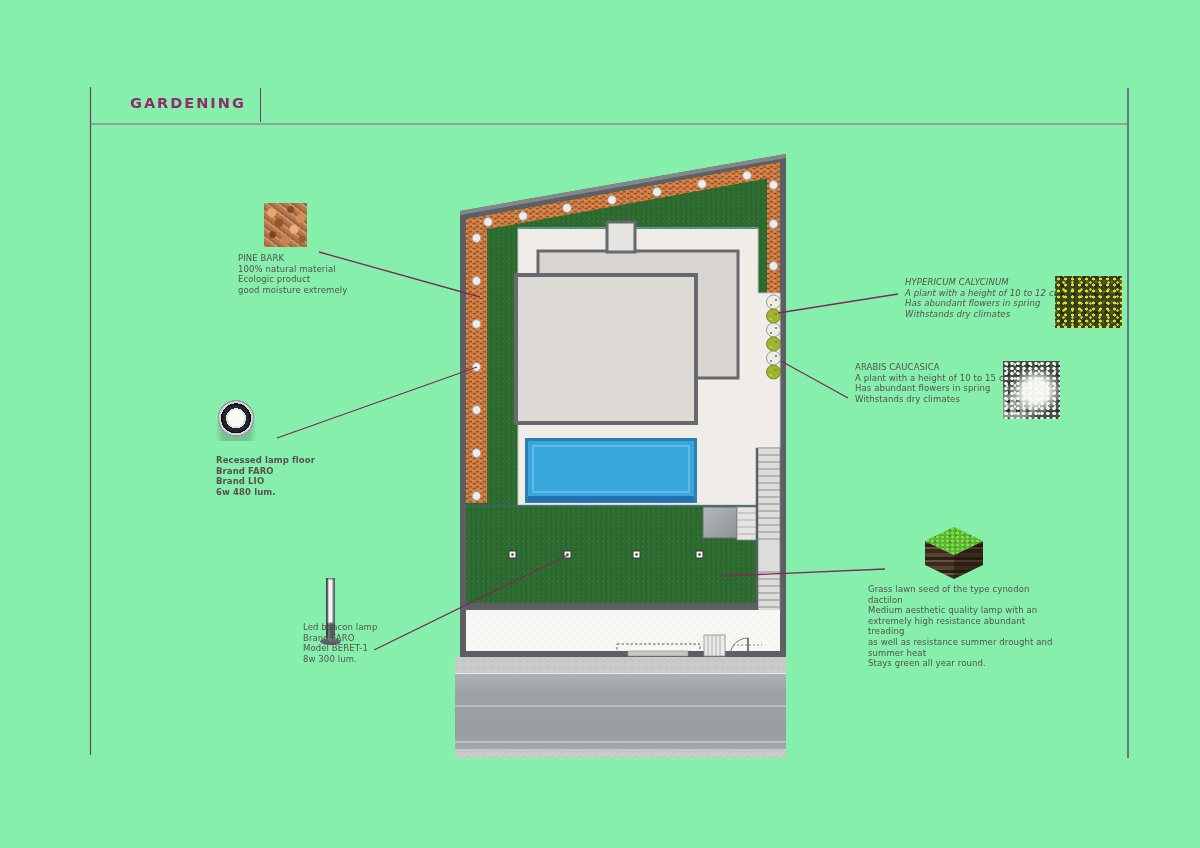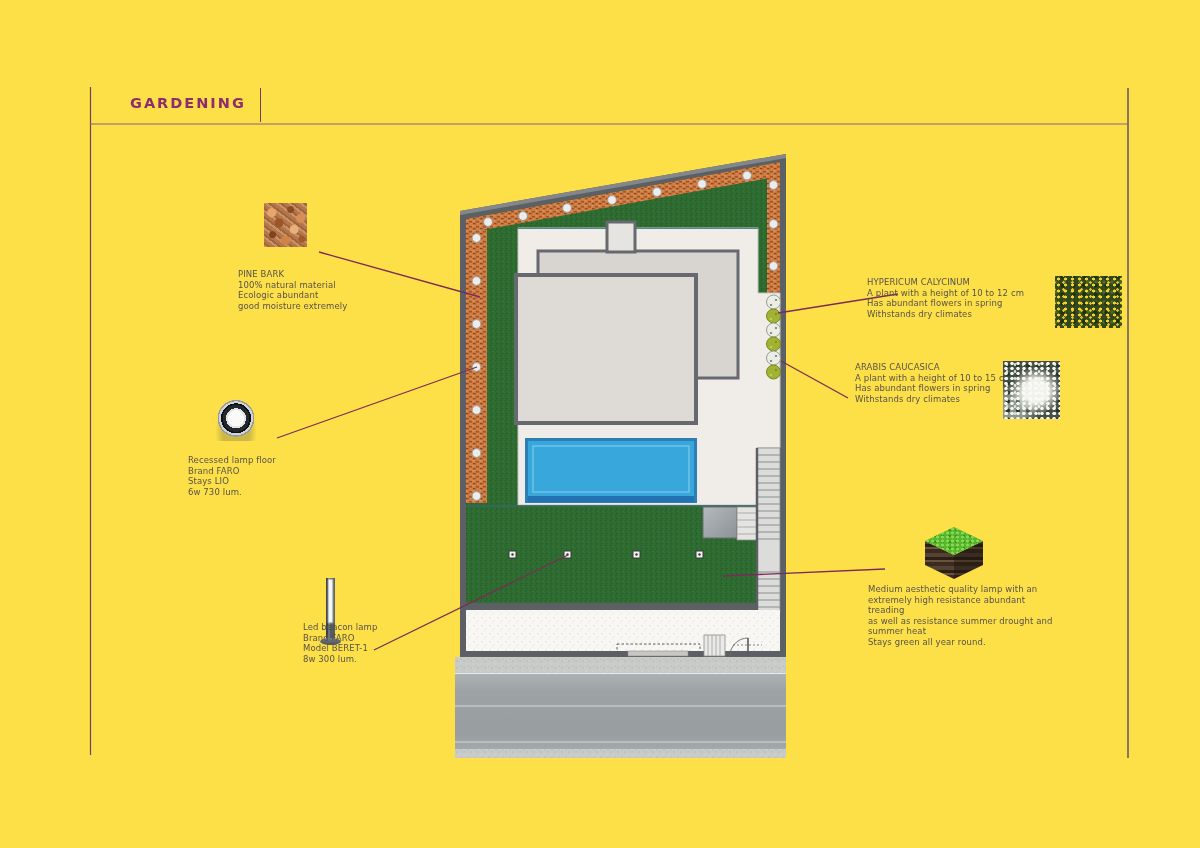--- a/index.html
+++ b/index.html
@@ -1,16 +1,16 @@
 <!DOCTYPE html>
 <html><head>
 <meta charset="utf-8">
 <style>
   html,body{margin:0;padding:0;background:#ffffff;}
-  #canvas{position:relative;width:1200px;height:848px;background:#fde047;overflow:hidden;
+  #canvas{position:relative;width:1200px;height:848px;background:#86efac;overflow:hidden;
           font-family:"DejaVu Sans", sans-serif;}
   #plan-svg{position:absolute;left:0;top:0;}
   .page-title{position:absolute;left:130px;top:95px;font-size:14.5px;font-weight:bold;
               letter-spacing:2px;color:#8e2c6e;}
   .ann-text{position:absolute;font-size:8.5px;line-height:10.6px;color:#56524e;letter-spacing:.1px;}
   .ann-title{text-transform:none;}
   .ann-img{position:absolute;}
   
   .img-pinebark{width:43px;height:44px;background-color:#b5764a;
     background-image:
@@ -275,48 +275,48 @@
       <line x1="374" y1="650" x2="568" y2="555"></line>
       <line x1="898" y1="294" x2="778" y2="313"></line>
       <line x1="848" y1="398" x2="781" y2="361"></line>
       <line x1="885" y1="569" x2="723" y2="576"></line>
     </g>
   </svg>
 
   <div class="page-title">GARDENING</div>
 
   <div class="ann-img img-pinebark" style="left:264px;top:203px;"></div>
-  <div class="ann-text" style="left:238px;top:269px;width:130px;">
+  <div class="ann-text" style="left:238px;top:253px;width:130px;">
     <div class="ann-title">PINE BARK</div>
     <div>100% natural material</div>
-    <div>Ecologic abundant</div>
+    <div>Ecologic product</div>
     <div>good moisture extremely</div>
   </div>
 
   <div class="ann-img img-recessedlamp" style="left:215px;top:399px;"></div>
-  <div class="ann-text" style="left:188px;top:455px;width:130px;">
+  <div class="ann-text" style="left:216px;top:455px;width:130px;font-weight:bold;">
     <div>Recessed lamp floor</div>
     <div>Brand FARO</div>
-    <div>Stays LIO</div>
-    <div>6w 730 lum.</div>
+    <div>Brand LIO</div>
+    <div>6w 480 lum.</div>
   </div>
 
   <div class="ann-img img-beacon" style="left:318px;top:578px;">
     <div class="pole"></div>
       <div class="glow"></div>
       <div class="base"></div>
   </div>
   <div class="ann-text" style="left:303px;top:622px;width:130px;">
     <div>Led beacon lamp</div>
     <div>Brand FARO</div>
     <div>Model BERET-1</div>
     <div>8w 300 lum.</div>
   </div>
 
-  <div class="ann-text" style="left:867px;top:277px;width:170px;">
+  <div class="ann-text" style="left:905px;top:277px;width:170px;font-style:italic;">
     <div class="ann-title">HYPERICUM CALYCINUM</div>
     <div>A plant with a height of 10 to 12 cm</div>
     <div>Has abundant flowers in spring</div>
     <div>Withstands dry climates</div>
   </div>
   <div class="ann-img img-hypericum" style="left:1055px;top:276px;"></div>
 
   <div class="ann-text" style="left:855px;top:362px;width:170px;">
     <div class="ann-title">ARABIS CAUCASICA</div>
     <div>A plant with a height of 10 to 15 cm</div>
@@ -324,20 +324,21 @@
     <div>Withstands dry climates</div>
   </div>
   <div class="ann-img img-arabis" style="left:1003px;top:361px;"></div>
 
   <div class="ann-img img-grasscube" style="left:925px;top:527px;">
     <div class="face cube-left"></div>
       <div class="face cube-right"></div>
       <div class="face cube-top"></div>
   </div>
   <div class="ann-text" style="left:868px;top:584px;width:195px;">
+    <div>Grass lawn seed of the type cynodon dactilon</div>
     <div>Medium aesthetic quality lamp with an</div>
     <div>extremely high resistance abundant treading</div>
     <div>as well as resistance summer drought and</div>
     <div>summer heat</div>
     <div>Stays green all year round.</div>
   </div>
 
 </div>
 
 </body></html>

